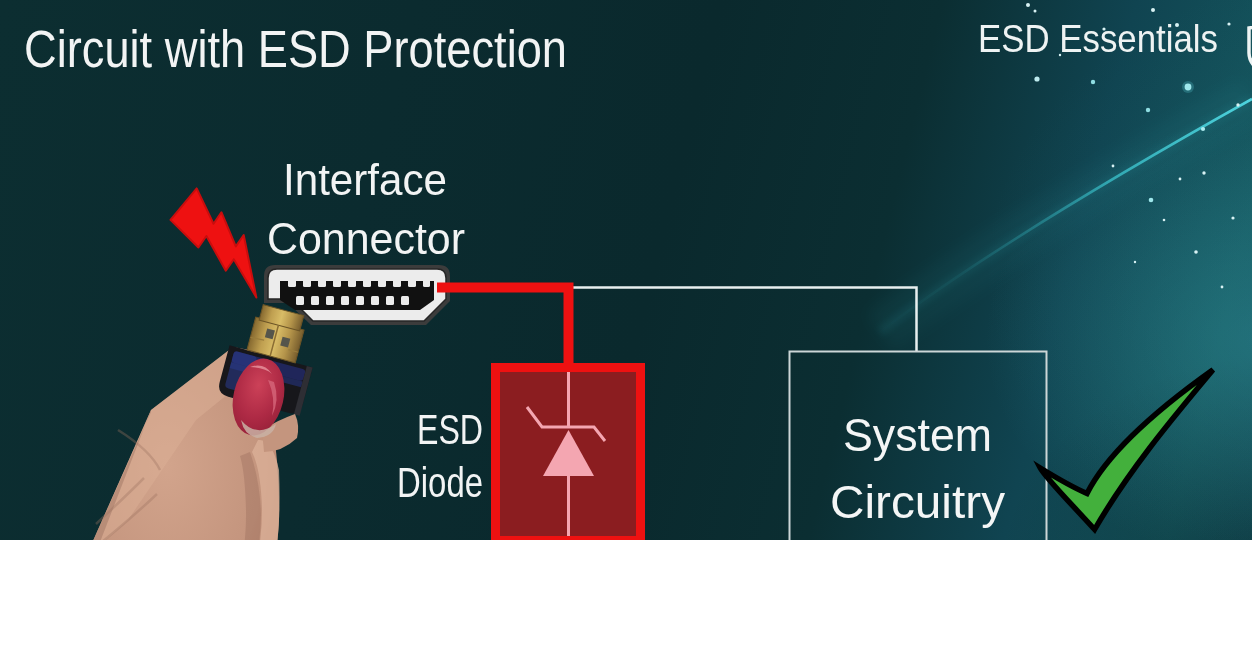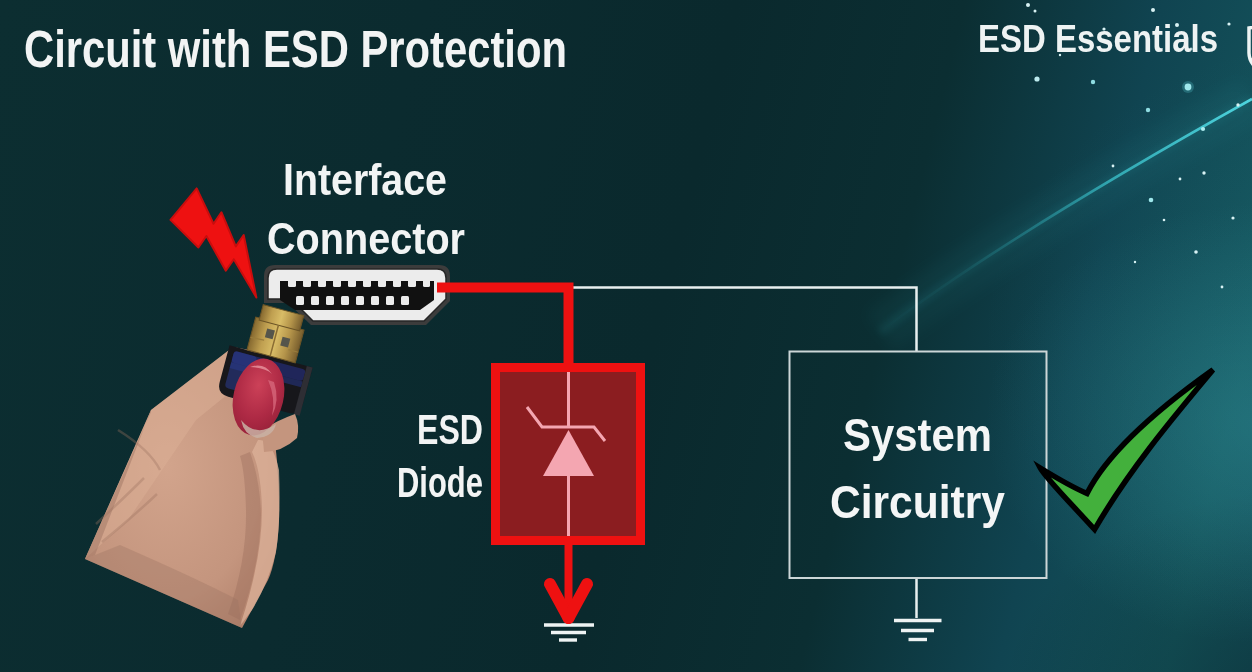--- a/index.html
+++ b/index.html
@@ -1,22 +1,22 @@
 <!DOCTYPE html>
 <html><head>
 <meta charset="utf-8">
 <style>
   html,body{margin:0;padding:0;}
-  #stage{position:relative;width:1252px;height:672px;overflow:hidden;
+  #stage{position:relative;width:1252px;height:540px;overflow:hidden;
     background:
       radial-gradient(430px 340px at 101% 63%, rgba(62,170,180,0.30), rgba(62,170,180,0) 65%),
       radial-gradient(720px 520px at 113% 50%, rgba(40,130,140,0.20), rgba(40,130,140,0) 60%),
       radial-gradient(430px 300px at 104% 104%, rgba(4,22,24,0.40), rgba(4,22,24,0) 70%),
       linear-gradient(104deg, #0c2e31 0%, #0b2b2f 30%, #0a292d 52%, #0b2e32 68%, #104451 82%, #14545c 94%, #14505b 100%);
-    font-family:"Liberation Sans", sans-serif;font-weight:bold;}
+    font-family:"Liberation Sans", sans-serif;}
   svg{position:absolute;left:0;top:0;}
 </style>
 </head>
 <body>
 <div id="stage">
 <svg width="1252" height="672" viewBox="0 0 1252 672">
   <defs>
     <filter id="blur8" x="-30%" y="-30%" width="160%" height="160%">
           <feGaussianBlur stdDeviation="8"></feGaussianBlur>
         </filter>

